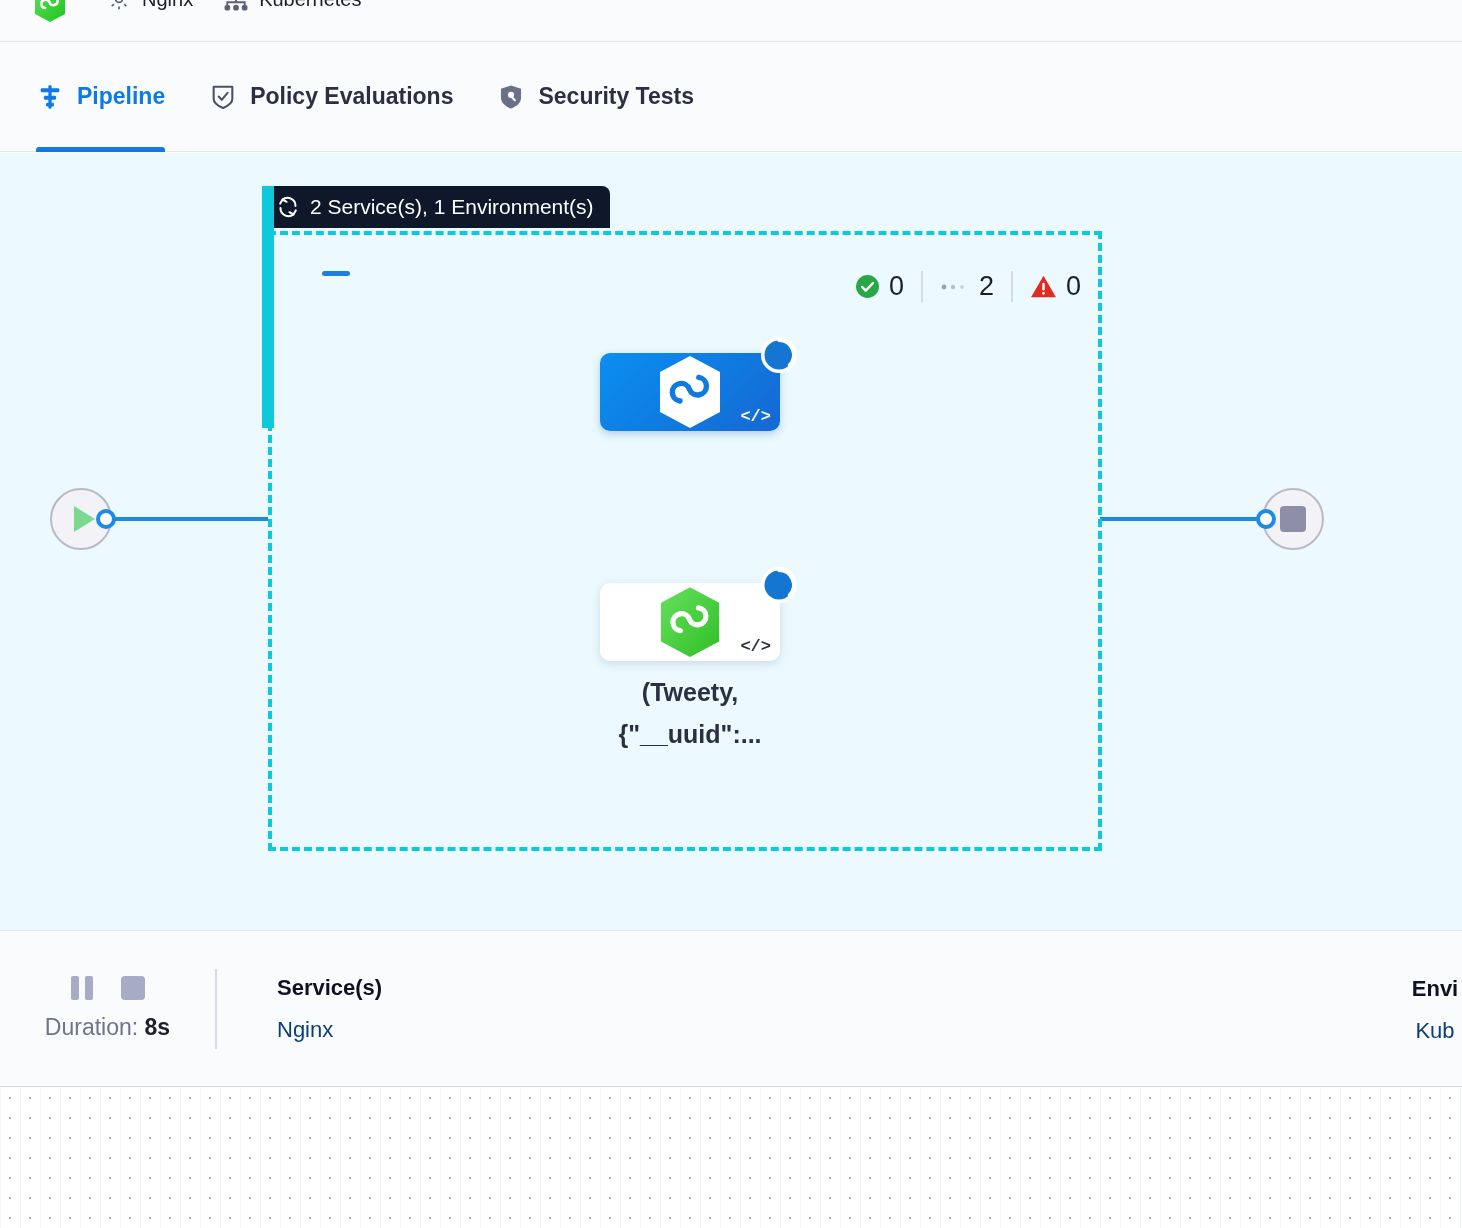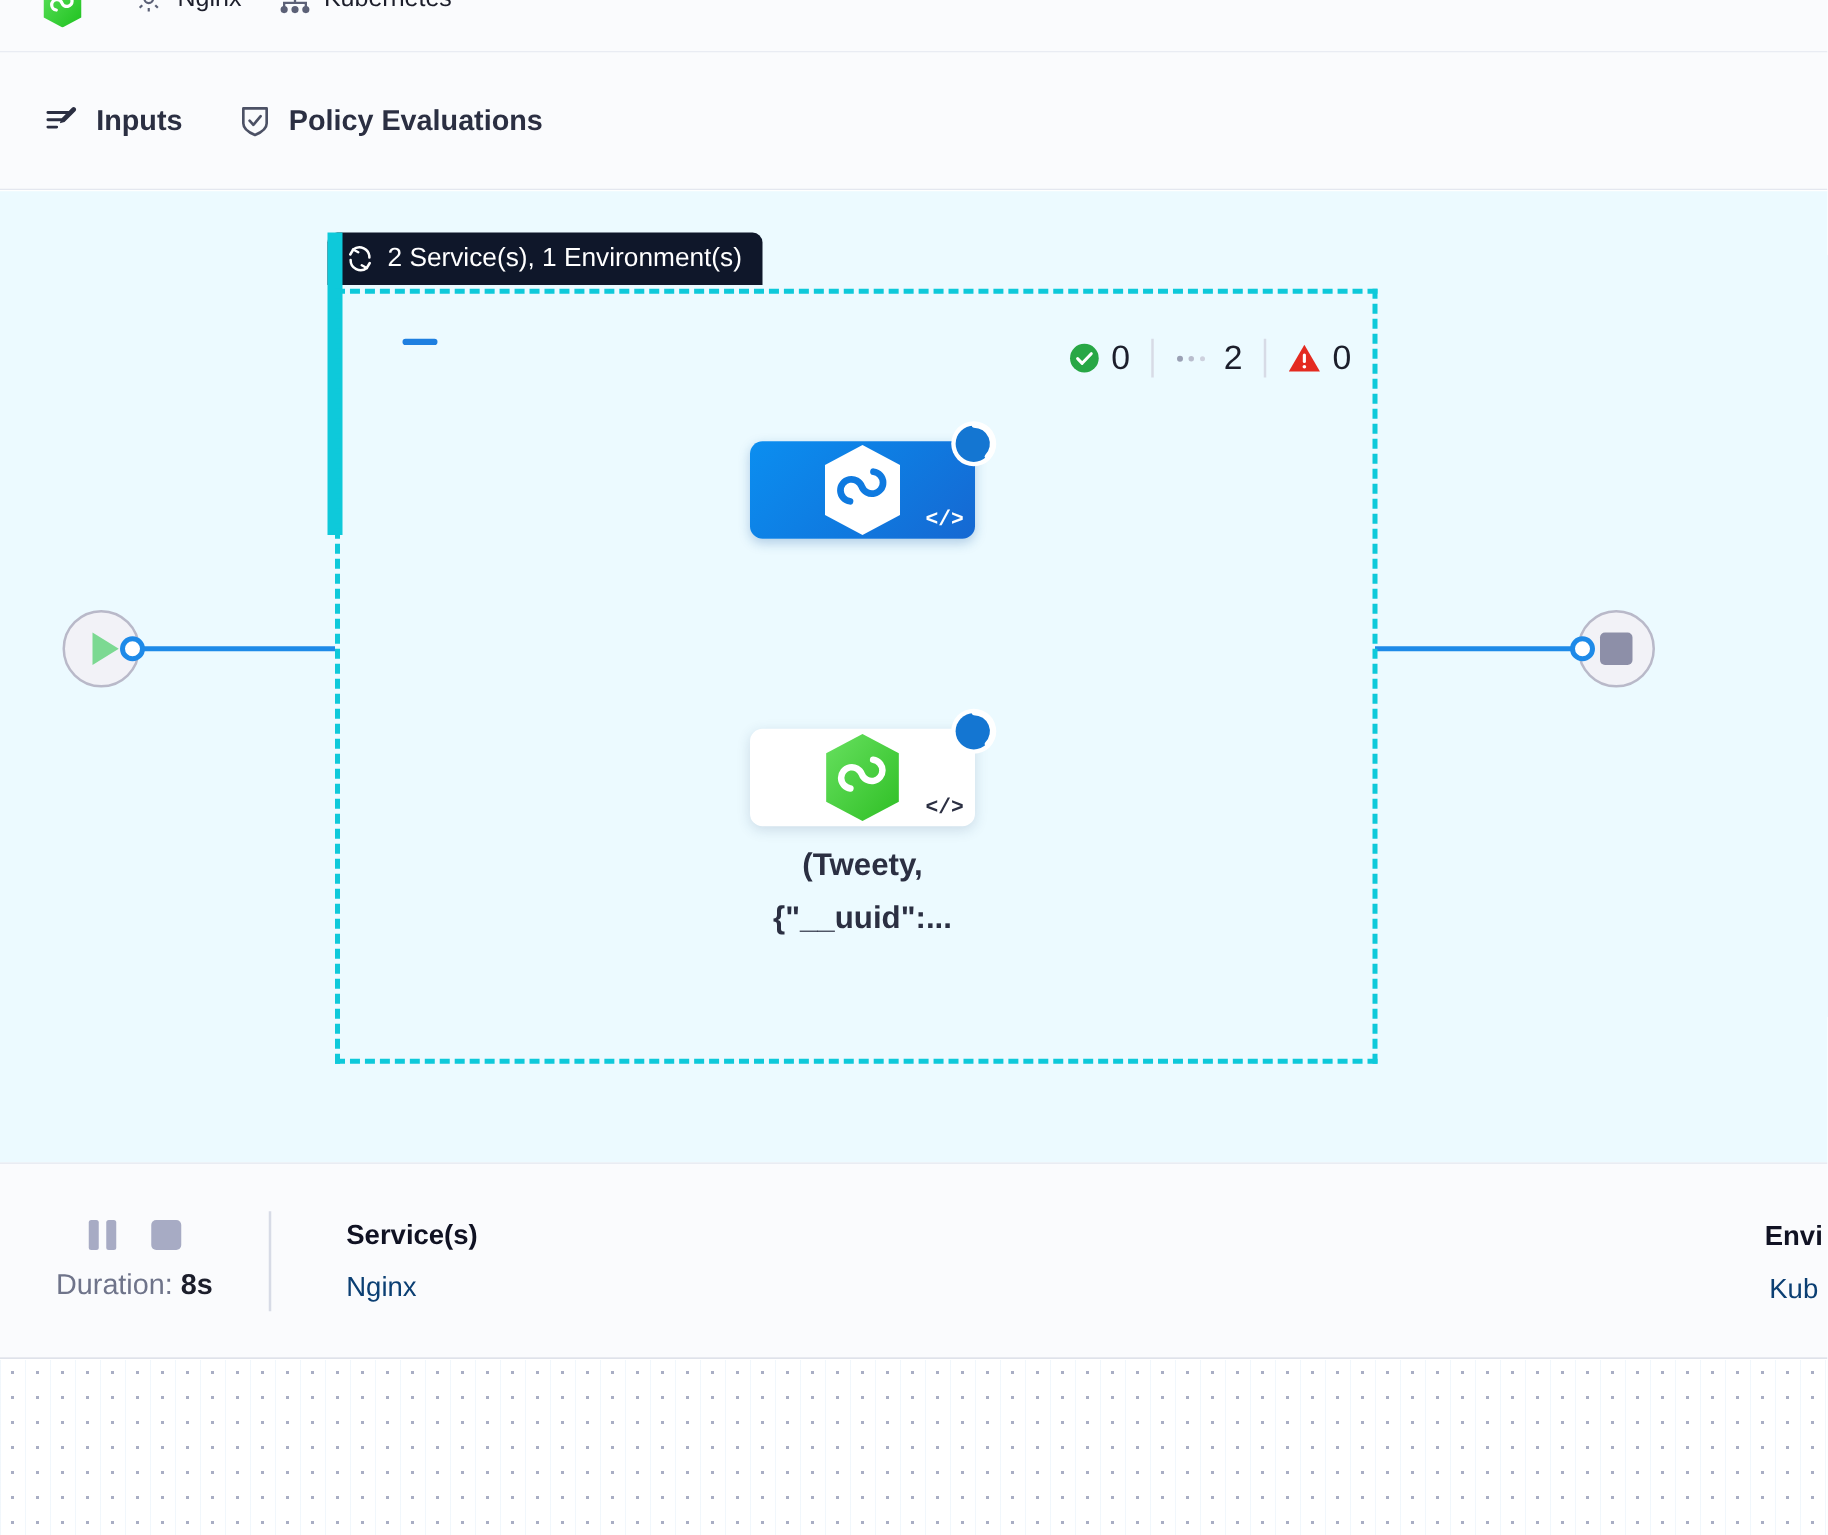--- a/index.html
+++ b/index.html
@@ -203,37 +203,47 @@
         <circle cx="4" cy="20" r="1.8" fill="#5b6076"></circle>
         <circle cx="12" cy="20" r="1.8" fill="#5b6076"></circle>
         <circle cx="20" cy="20" r="1.8" fill="#5b6076"></circle>
       </svg>
       <span class="bc-label">Kubernetes</span>
     </div>
   </div>
 
   <div class="tabbar">
 
-
-    <div class="tab">
-      <svg class="tab-icon" viewBox="0 0 24 24" fill="none" stroke="#2b2f42" stroke-width="2" stroke-linecap="round">
-        <path d="M2 6h14M2 11h9M2 16h6"></path>
-        <path d="M21.2 3.2l-.4-.4a1.6 1.6 0 0 0-2.3 0l-7.4 7.4-.9 3.2 3.2-.9 7.4-7.4a1.6 1.6 0 0 0 .4-1.9z" fill="#2b2f42" stroke="none"></path>
-      </svg>
-      <span class="tab-label">Inputs</span>
-    </div>
+    <div class="tab active">
+      <svg class="tab-icon" viewBox="0 0 24 24" fill="#0f7ae5">
+        <rect x="10.6" y="2" width="2.8" height="20" rx="1"></rect>
+        <rect x="4" y="4.4" width="16" height="3.6" rx="1.2"></rect>
+        <rect x="6.8" y="11" width="10.4" height="3.4" rx="1.2"></rect>
+        <rect x="8.6" y="17" width="6.8" height="3.2" rx="1.2"></rect>
+      </svg>
+      <span class="tab-label">Pipeline</span>
+    </div>
+
 
     <div class="tab">
       <svg class="tab-icon" viewBox="0 0 24 24" fill="none" stroke="#4c5165" stroke-width="1.8" stroke-linecap="round" stroke-linejoin="round">
         <path d="M4 3.2h16v10.3c0 3.6-3.4 6-8 7.9-4.6-1.9-8-4.3-8-7.9z"></path>
         <path d="M8.3 11.6l2.6 2.9 5-6"></path>
       </svg>
       <span class="tab-label">Policy Evaluations</span>
     </div>
 
+    <div class="tab">
+      <svg class="tab-icon" viewBox="0 0 24 24">
+        <path d="M12 2.1 20.6 5v7.6c0 4.3-3.6 7.3-8.6 9.3-5-2-8.6-5-8.6-9.3V5z" fill="#6b7089"></path>
+        <circle cx="12" cy="10.1" r="2.7" fill="#ffffff"></circle>
+        <path d="M12.9 12.2l2.4 2.5" stroke="#ffffff" stroke-width="1.8" stroke-linecap="round"></path>
+      </svg>
+      <span class="tab-label">Security Tests</span>
+    </div>
   </div>
 
   <div class="canvas">
 
     <div class="endnode" style="left:50px; top:335px;">
       <div class="play-tri"></div>
     </div>
     <div class="port" style="left:96px; top:356px;"></div>
     <div class="edge" style="left:112px; top:364px; width:156px;"></div>
 

